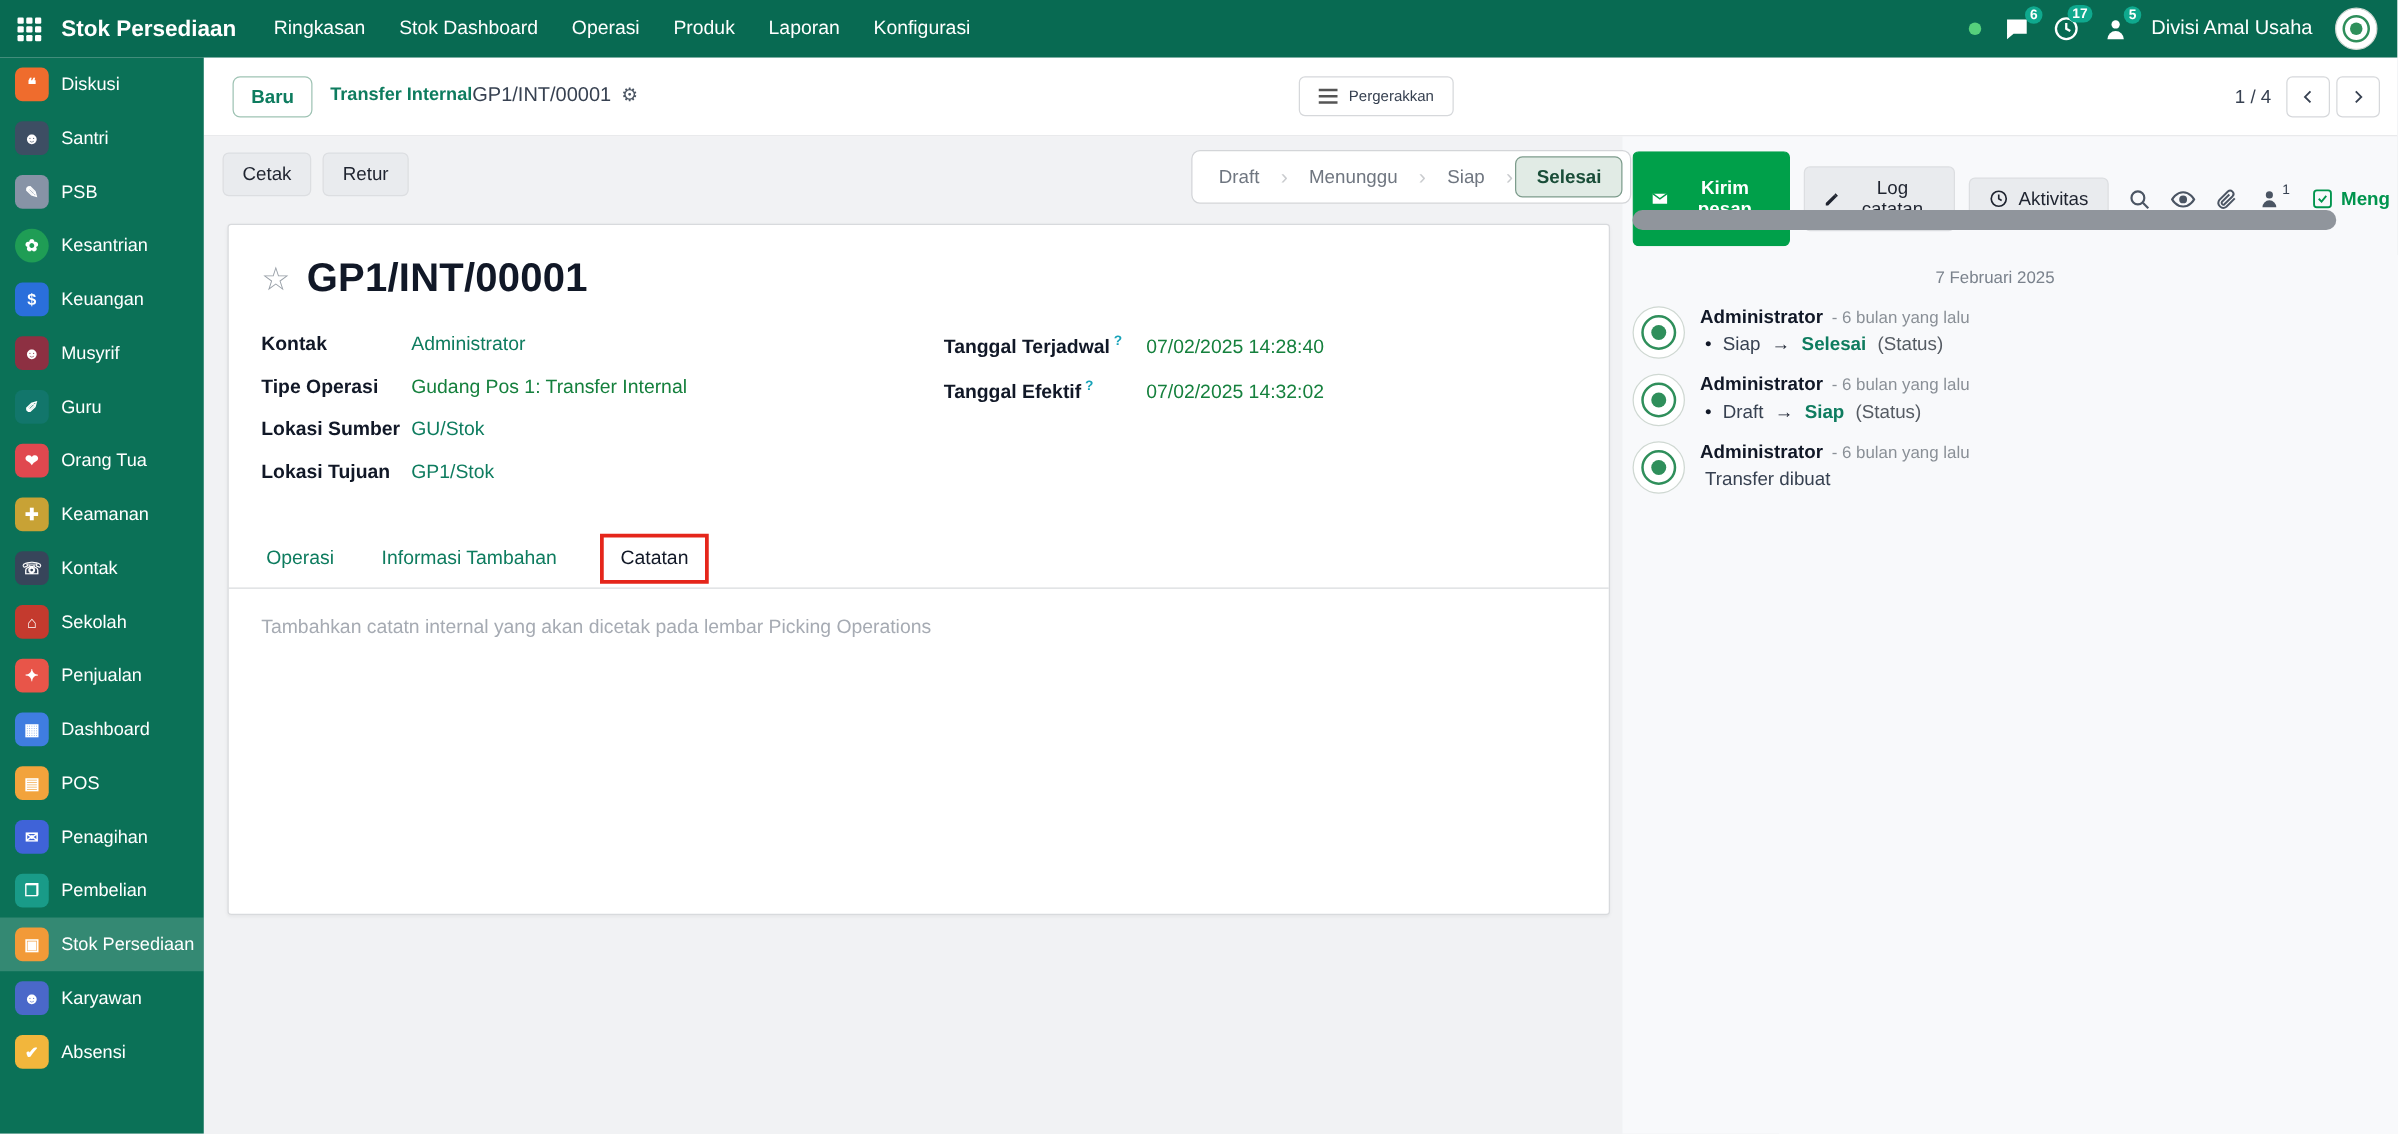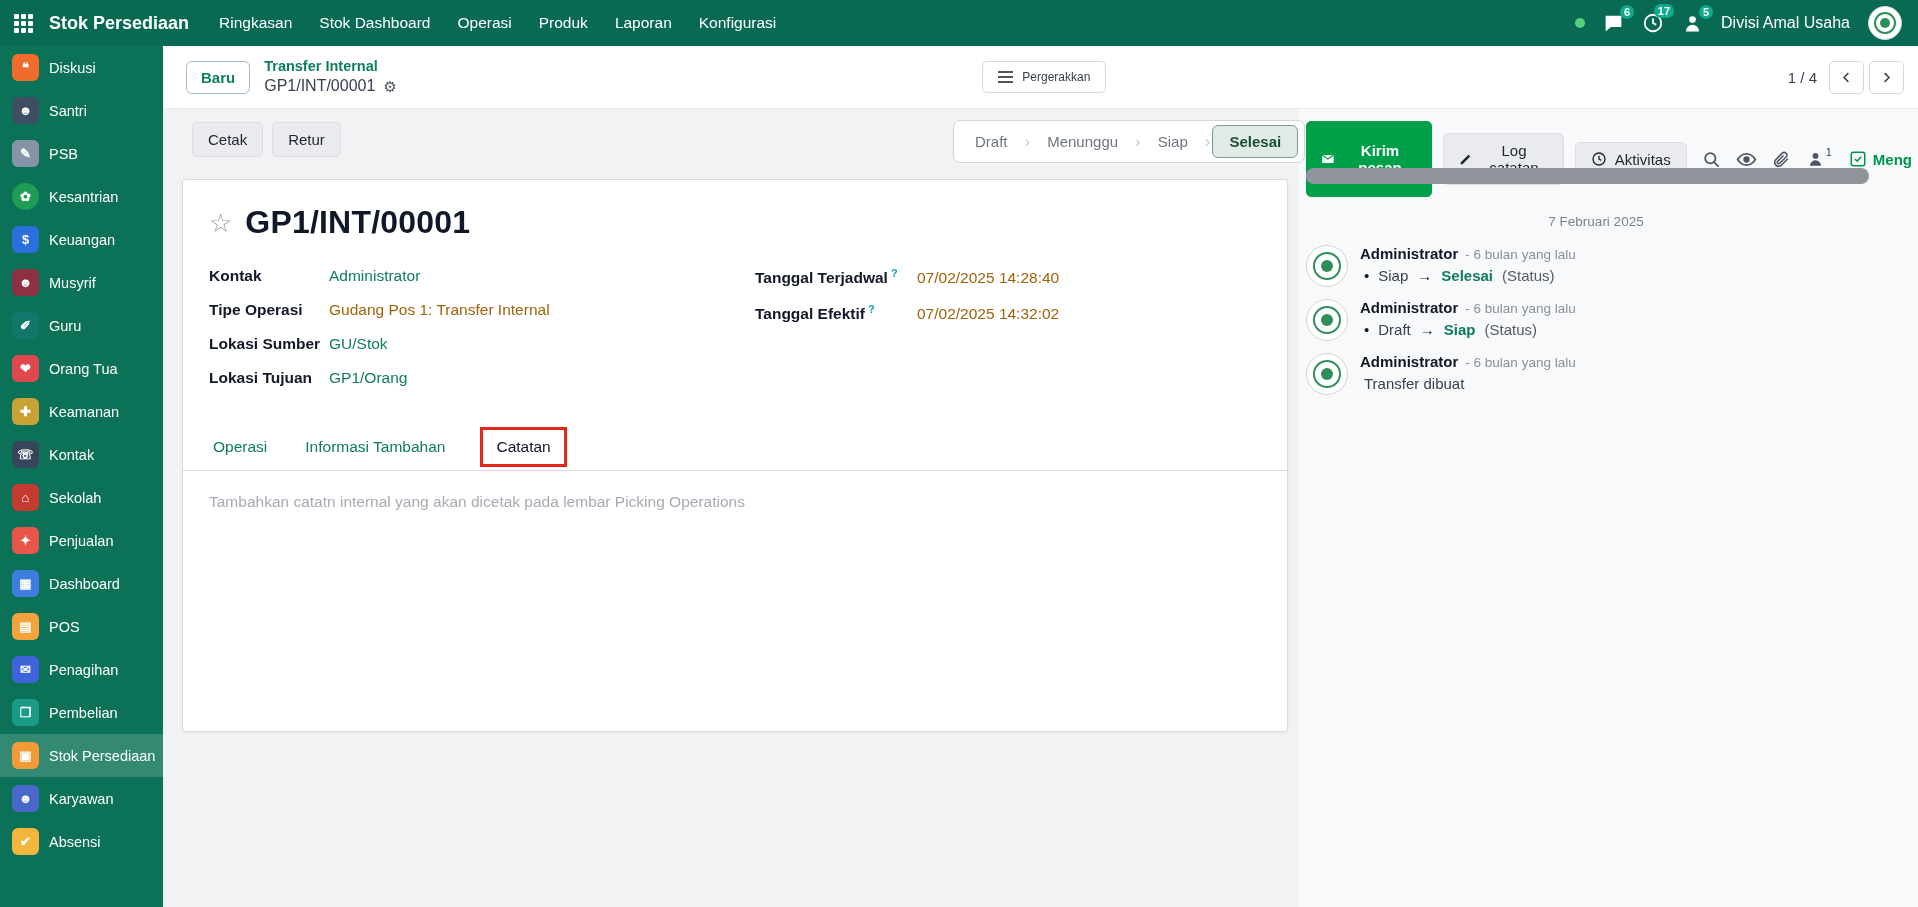--- a/index.html
+++ b/index.html
@@ -43,35 +43,35 @@
   .t12{background:#e85549}.t13{background:#3f7de0}.t14{background:#f2a33c}.t15{background:#3f63d8}
   .t16{background:#199b88}.t17{background:#f29a38}.t18{background:#4a68c9}.t19{background:#f2b63c}
   
   .main { position:absolute; top:46px; left:163px; right:0; bottom:0; overflow:hidden; }
   .chatter-zone { position:absolute; top:63px; left:1135px; right:0; bottom:0; background:#f8f9fb; }
   .breadcrumb-bar {
     position:absolute; top:0; left:0; right:0; height:63px; background:#fff;
     border-bottom:1px solid #e9eaec; display:flex; align-items:center; padding:0 14px 0 23px; z-index:5;
   }
   .badge-baru { border:1px solid #9fc3b4; color:#0e7c5f; font-weight:bold; font-size:15px; padding:7px 14px; border-radius:6px; background:#fff; }
-  .crumbs { margin-left:14px; display:flex; flex-direction:column; line-height:1.3; }
+  .crumbs { margin-left:14px; display:flex; flex-direction:row; line-height:1.3; }
   .crumb-parent { color:#0e7c5f; font-size:14.5px; font-weight:bold; cursor:pointer; }
   .crumb-current-row { display:flex; align-items:center; gap:8px; font-size:16px; color:#374151; }
   .gear { color:#4b5563; font-size:15px; cursor:pointer; }
   .move-btn { margin-left:auto; margin-right:auto; transform:translateX(-48px); display:flex; align-items:center; gap:9px;
     background:#fff; border:1px solid #d6d8db; border-radius:5px; padding:8px 15px; font-size:12px; color:#374151; cursor:pointer; }
   .hamburger { display:inline-block; width:15px; height:12px; border-top:2px solid #555; border-bottom:2px solid #555; position:relative; }
   .hamburger::after { content:""; position:absolute; left:0; right:0; top:3px; height:2px; background:#555; }
   .pager { display:flex; align-items:center; gap:12px; }
   .pager-count { font-size:15px; color:#374151; }
   .pager-btns { display:flex; gap:5px; }
   .pager-btn { width:35px; height:33px; background:#fff; border:1px solid #d6d8db; border-radius:5px; display:flex; align-items:center; justify-content:center; cursor:pointer; }
   
   .control-bar { position:absolute; top:63px; left:0; right:0; height:64px; z-index:4; }
-  .cp-left { position:absolute; left:29px; top:13px; display:flex; gap:9px; }
+  .cp-left { position:absolute; left:15px; top:13px; display:flex; gap:9px; }
   .btn-gray { background:#e9ebee; border:1px solid #dcdee1; border-radius:5px; padding:8px 15px; font-size:15px; color:#1f2430;
     display:flex; align-items:center; gap:8px; cursor:pointer; font-family:inherit; }
   .btn-green { background:#00a04a; border:1px solid #00a04a; border-radius:5px; padding:20px 14px; font-size:15px; color:#fff;
     font-weight:bold; display:flex; align-items:center; gap:8px; cursor:pointer; font-family:inherit; }
   .statusbar { position:absolute; left:790px; top:11px; display:flex; align-items:center; background:#fff;
     border:1px solid #d3d5d8; border-radius:7px; height:43px; padding:0 4px; font-size:15px; color:#6f7680; }
   .step { padding:0 17px; cursor:pointer; }
   .sep { color:#c9cbce; font-size:17px; }
   .step.active { background:#e1ebe5; border:1px solid #7d9c8c; border-radius:6px; color:#194d38; font-weight:bold; padding:7px 16px; margin:0 2px; }
   .chatter-toolbar { position:absolute; left:1143px; top:12px; right:6px; display:flex; align-items:center; gap:11px; overflow:hidden; }
@@ -85,21 +85,21 @@
   .title-row { display:flex; align-items:center; gap:13px; padding:24px 26px 0; }
   .star { font-size:26px; color:#99a0a8; cursor:pointer; line-height:1; }
   .sheet h1 { font-size:32px; font-weight:bold; color:#111827; letter-spacing:.2px; }
   .fields { display:flex; padding:26px 26px 0; min-height:172px; }
   .fcol-left { width:546px; }
   .fcol-right { flex:1; }
   .frow { display:flex; margin-bottom:16px; font-size:15.5px; align-items:baseline; }
   .flabel { width:120px; color:#111827; font-weight:bold; flex:0 0 auto; }
   .flabel-r { width:162px; }
   .help { color:#17a2b8; font-size:11px; font-weight:bold; margin-left:3px; cursor:pointer; }
-  .fvalue { color:#a16207; }
+  .fvalue { color:#15803d; }
   .fvalue.link { color:#0e7c5f; cursor:pointer; }
   .tabs { display:flex; align-items:center; gap:38px; padding:0 30px; height:48px; border-bottom:1px solid #d9dbde; margin-top:10px; }
   .tab { font-size:15.5px; color:#0e7c5f; cursor:pointer; }
   .tab.active { color:#111827; }
   .tab.annotated { outline:3px solid #e5261b; padding:8px 13px; }
   .tab-note { padding:22px 26px; font-size:15.5px; color:#a6abb3; cursor:text; }
   
   .chatter-feed { position:absolute; left:1143px; top:168px; width:600px; z-index:3; }
   .date-sep { width:580px; text-align:center; color:#7a828c; font-size:13.5px; margin-bottom:16px; }
   .message { display:flex; gap:12px; margin-bottom:12px; width:580px; }
@@ -361,21 +361,21 @@
         <div class="frow">
             <span class="flabel">Tipe Operasi</span>
             <span class="fvalue">Gudang Pos 1: Transfer Internal</span>
           </div>
         <div class="frow">
             <span class="flabel">Lokasi Sumber</span>
             <span class="fvalue link">GU/Stok</span>
           </div>
         <div class="frow">
             <span class="flabel">Lokasi Tujuan</span>
-            <span class="fvalue link">GP1/Orang</span>
+            <span class="fvalue link">GP1/Stok</span>
           </div>
       </div>
       <div class="fcol-right">
         <div class="frow">
             <span class="flabel flabel-r"><span>Tanggal Terjadwal</span><sup class="help">?</sup></span>
             <span class="fvalue">07/02/2025 14:28:40</span>
           </div>
         <div class="frow">
             <span class="flabel flabel-r"><span>Tanggal Efektif</span><sup class="help">?</sup></span>
             <span class="fvalue">07/02/2025 14:32:02</span>

